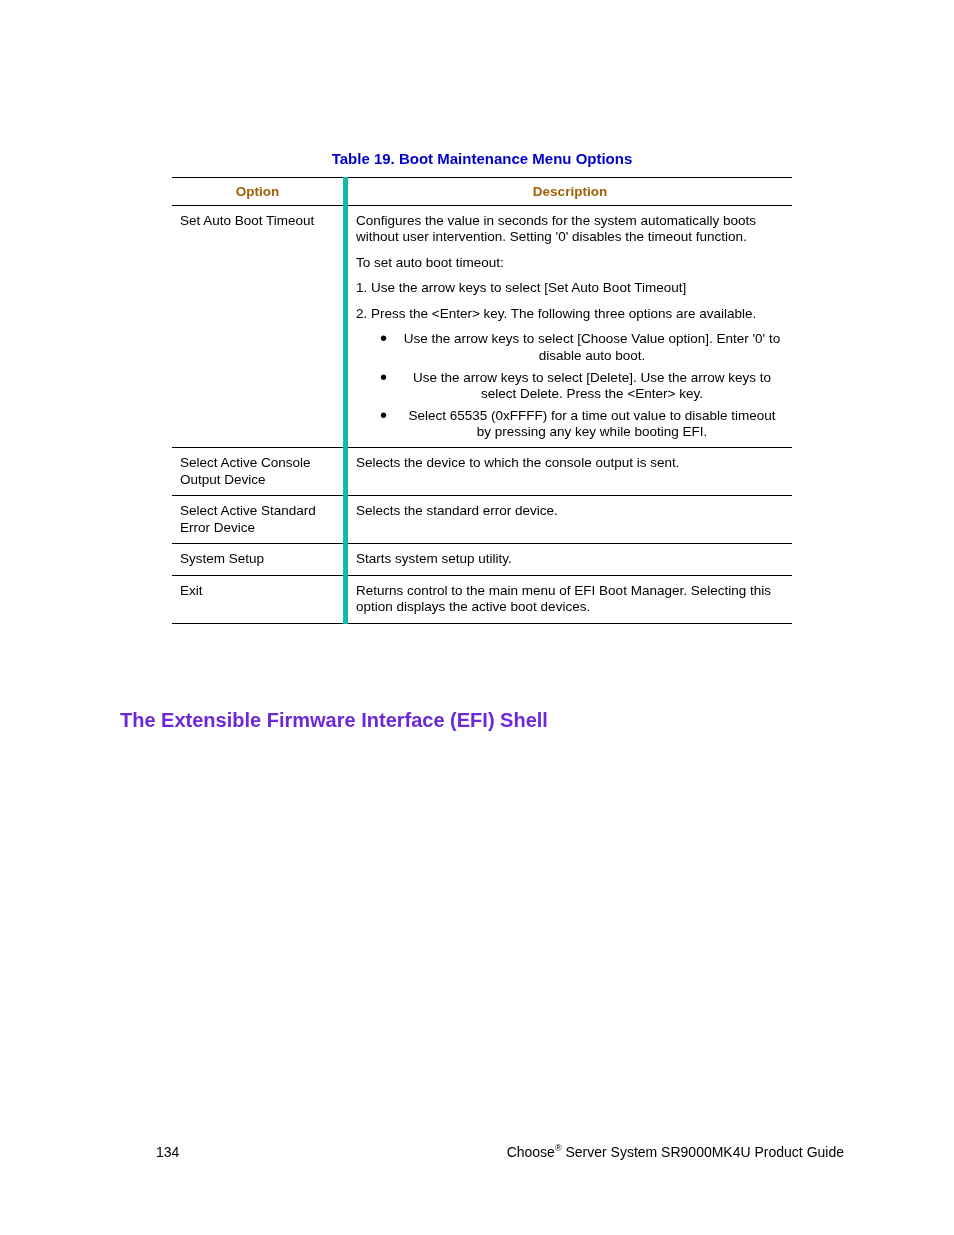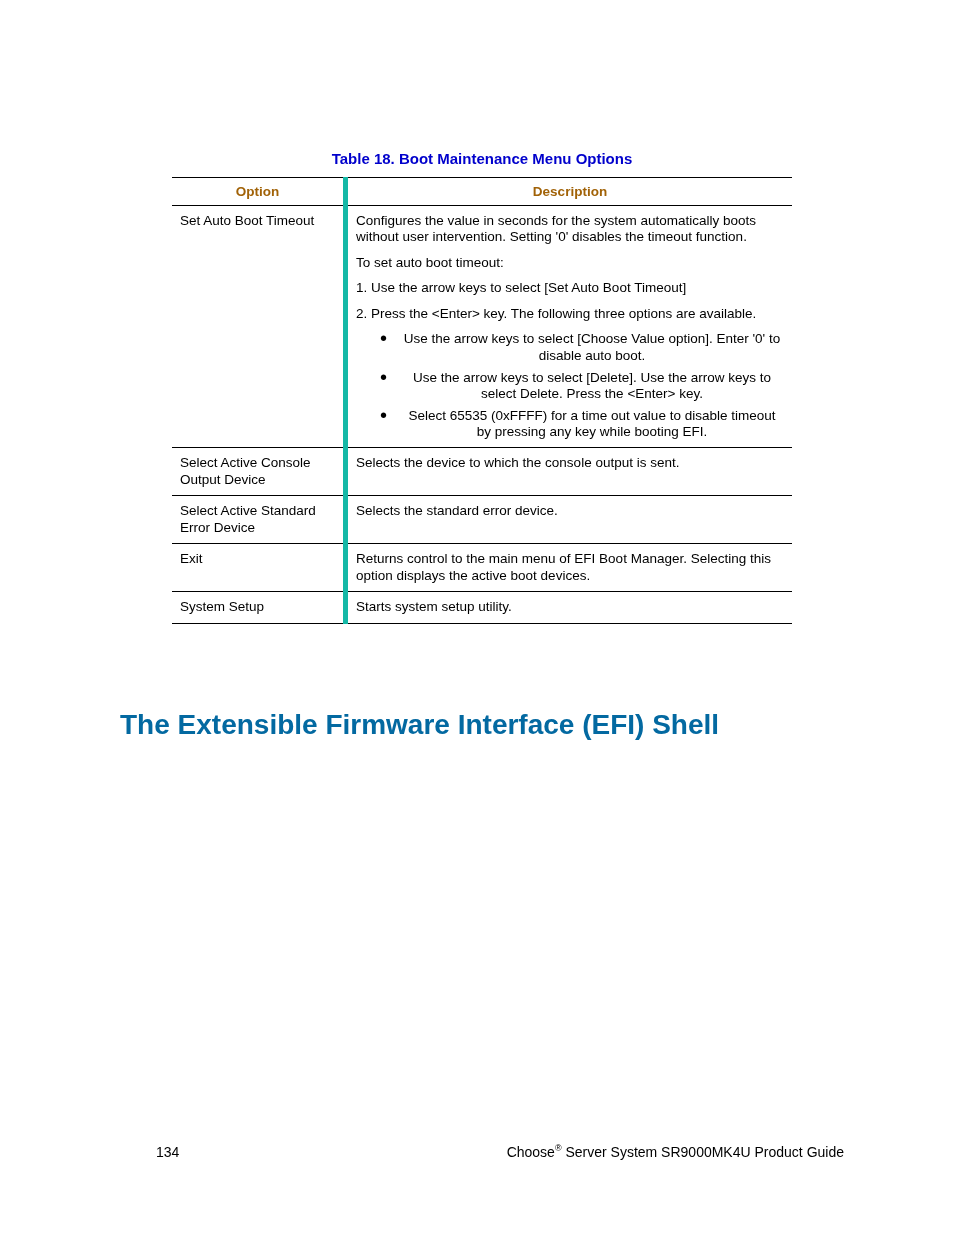--- a/index.html
+++ b/index.html
@@ -74,22 +74,22 @@
   ul.bullets li:last-child { margin-bottom: 0; }
   ul.bullets li::before {
     content: "•";
     position: absolute;
     left: 0;
     top: -3px;
     font-size: 20px;
     line-height: 1;
   }
   h1.section-heading {
-    color: #0369a1;
-    font-size: 28px;
+    color: #6d28d9;
+    font-size: 20px;
     font-weight: bold;
     margin: 85px 0 0 0;
   }
   .footer {
     position: absolute;
     bottom: 75px;
     left: 120px;
     right: 110px;
     font-size: 14px;
     display: flex;
@@ -98,21 +98,21 @@
     margin-left: 36px;
   }
   .footer .right { white-space: nowrap; }
   sup { font-size: 9px; vertical-align: super; }
 </style>
 </head>
 <body>
 
 <div class="page">
 
-  <div class="table-caption">Table 18. Boot Maintenance Menu Options</div>
+  <div class="table-caption">Table 19. Boot Maintenance Menu Options</div>
 
   <table class="data">
     <thead>
       <tr>
         <th class="col-option">Option</th>
         <th>Description</th>
       </tr>
     </thead>
     <tbody>
       <tr>
@@ -131,26 +131,26 @@
       </tr>
       <tr>
         <td class="col-option">Select Active Console Output Device</td>
         <td>Selects the device to which the console output is sent.</td>
       </tr>
       <tr>
         <td class="col-option">Select Active Standard Error Device</td>
         <td>Selects the standard error device.</td>
       </tr>
       <tr>
+        <td class="col-option">System Setup</td>
+        <td>Starts system setup utility.</td>
+      </tr>
+      <tr>
         <td class="col-option">Exit</td>
         <td>Returns control to the main menu of EFI Boot Manager. Selecting this option displays the active boot devices.</td>
-      </tr>
-      <tr>
-        <td class="col-option">System Setup</td>
-        <td>Starts system setup utility.</td>
       </tr>
     </tbody>
   </table>
 
   <h1 class="section-heading">The Extensible Firmware Interface (EFI) Shell</h1>
 
   <div class="footer">
     <span>134</span>
     <span class="right">
       <span>Choose</span><sup>®</sup><span> Server System SR9000MK4U Product Guide</span>

